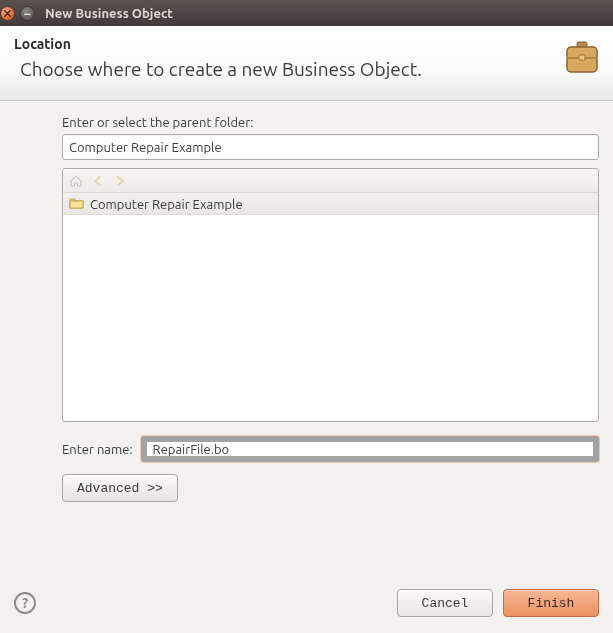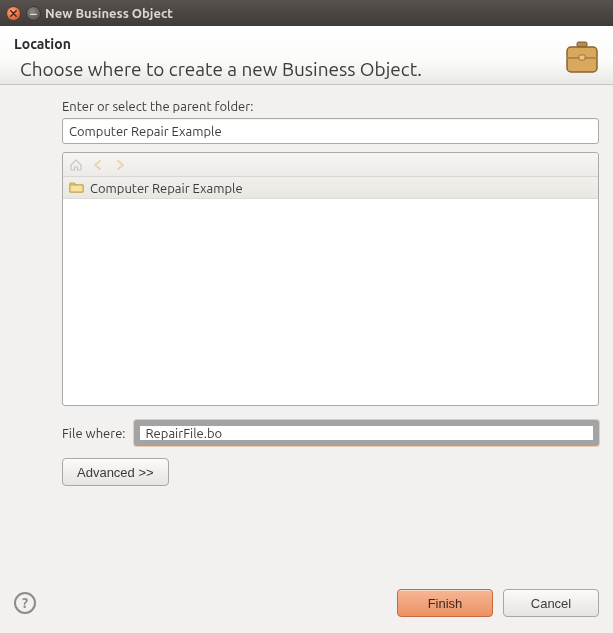--- a/index.html
+++ b/index.html
@@ -12,21 +12,22 @@
     height: 633px;
     overflow: hidden;
   }
   
   
   .titlebar {
     height: 26px;
     background: linear-gradient(to bottom, #57524e, #403b38);
     display: flex;
     align-items: center;
-    padding: 0 6px;
+    padding: 0 0;
+    gap: 6px;
   }
   .titlebar-buttons { display: flex; gap: 5px; }
   .tb-btn {
     width: 15px; height: 15px;
     border-radius: 50%;
     display: flex; align-items: center; justify-content: center;
   }
   .tb-close { background: radial-gradient(circle at 40% 35%, #f4aa8e, #e46e3e 60%, #c54e20); border:1px solid #5a3a28;}
   .tb-min { background: radial-gradient(circle at 40% 35%, #8e8a86, #625e5a 60%, #4e4a46); border:1px solid #3a3632;}
   .tb-btn svg { width: 9px; height: 9px; }
@@ -34,21 +35,21 @@
     color: #ddd6cf;
     font-weight: bold;
     font-size: 13px;
     margin-left: 4px;
   }
   
   
   .header {
     background: linear-gradient(to bottom, #ffffff 0%, #fbfbfa 60%, #e8e8e6 100%);
     border-bottom: 1px solid #c5c1bd;
-    padding: 10px 14px 4px 14px;
+    padding: 10px 14px 20px 14px;
     display: flex;
     align-items: center;
     justify-content: space-between;
   }
   .header-text {}
   .header-title { font-size: 14px; font-weight: bold; margin-bottom: 6px; color:#2b2b2b;}
   .header-subtitle { font-size: 19px; color: #3c3c3c; padding-left: 6px;}
   .header-icon {
     width: 34px; height: 36px;
     position: relative;
@@ -126,21 +127,21 @@
   }
   .filename-row .label-inline { font-size: 13px; white-space: nowrap;}
   .filename-row input { flex: 1; }
   
   
   .btn {
     height: 28px;
     border: 1px solid #aaa6a2;
     border-radius: 4px;
     background: linear-gradient(to bottom, #fbfaf8, #e7e4e0);
-    font-family: Liberation Sans, sans-serif;
+    font-family: Liberation Mono, monospace;
     font-size: 13px;
     color: #3c3c3c;
     padding: 0 14px;
     cursor: pointer;
     box-shadow: 0 1px 0 rgba(255,255,255,0.5) inset;
   }
   .btn-advanced { margin-top: 12px; }
   .btn-wide { min-width: 96px; }
   .btn-primary {
     background: linear-gradient(to bottom, #f6b795, #ec9164);
@@ -232,26 +233,26 @@
             <path d="M1 4 L1 12 L14 12 L14 5 L7 5 L5.5 3 L1 3 Z" fill="#f5d57a" stroke="#b8923c" stroke-width="0.8"></path>
             <rect x="1" y="5" width="13" height="7" fill="#fce39b" stroke="#b8923c" stroke-width="0.8"></rect>
           </svg>
         </span>
         <span>Computer Repair Example</span>
       </div>
     </div>
   </div>
   
   <div class="filename-row">
-    <span class="label-inline">File where:</span>
+    <span class="label-inline">Enter name:</span>
     <input type="text" class="textfield focused" value="RepairFile.bo" style="">
   </div>
   
   <button class="btn btn-advanced">Advanced &gt;&gt;</button>
 </div>
 
 <div class="footer">
   <div class="help-icon">?</div>
   <div class="footer-buttons">
+    <button class="btn btn-wide">Cancel</button>
     <button class="btn btn-wide btn-primary">Finish</button>
-    <button class="btn btn-wide">Cancel</button>
   </div>
 </div>
 
 </body></html>

